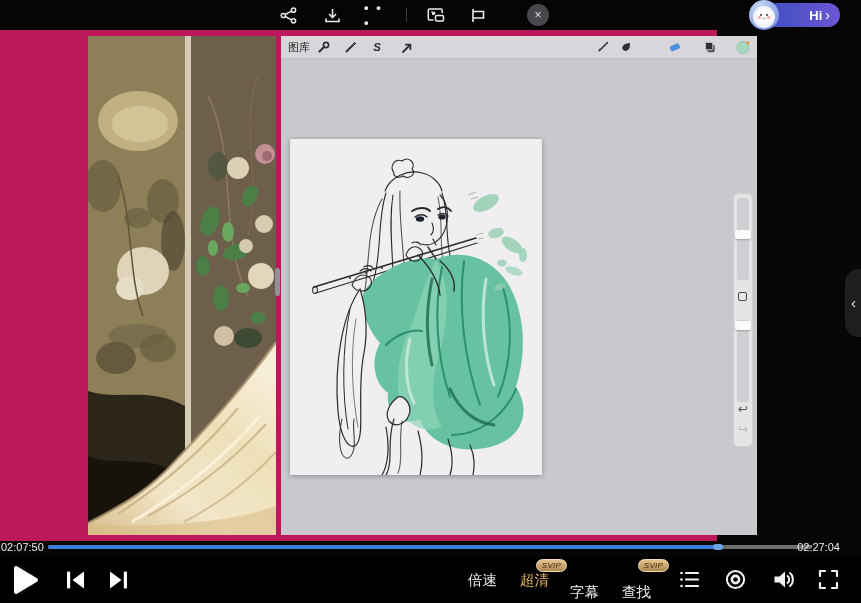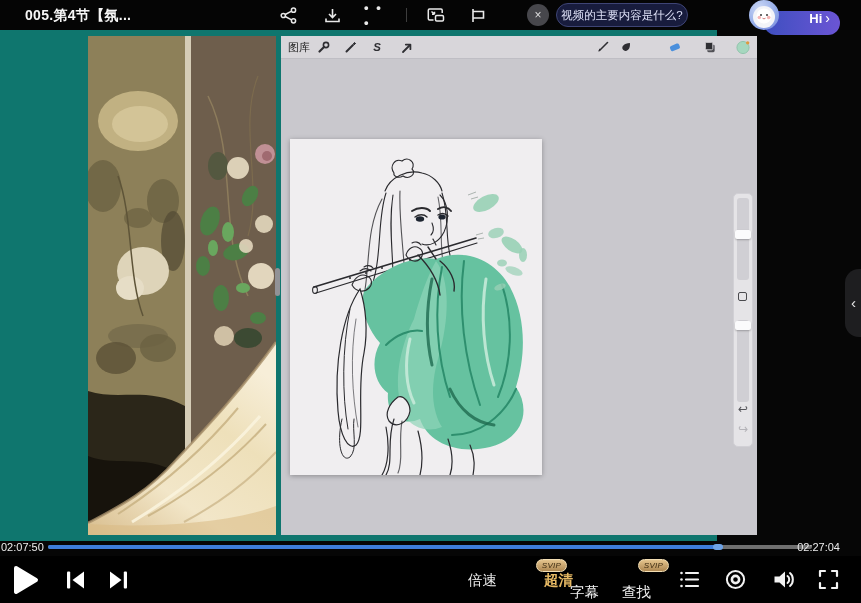--- a/index.html
+++ b/index.html
@@ -7,27 +7,27 @@
            font-family:"Liberation Sans","DejaVu Sans",sans-serif; }
 
   
   .topbar { position:absolute; left:0; top:0; width:861px; height:30px; background:#050505; z-index:5; }
   .vp-title { position:absolute; left:25px; top:0; line-height:30px; color:#f5f5f5; font-size:14px; font-weight:bold; letter-spacing:.3px; white-space:nowrap; }
   .tb-icon { position:absolute; top:3px; width:24px; height:24px; display:flex; align-items:center; justify-content:center; color:#e9e9e9; }
   .tb-more { font-size:13px; letter-spacing:2px; font-weight:bold; padding-bottom:6px; }
   .tb-divider { position:absolute; left:406px; top:8px; width:1px; height:14px; background:#3d3d3d; }
   .x-close { position:absolute; left:527px; top:4px; width:22px; height:22px; border-radius:50%; background:#47474c; color:#dcdcdc; font-size:12px; display:flex; align-items:center; justify-content:center; }
   .q-pill { position:absolute; left:556px; top:3px; width:132px; height:24px; border-radius:13px; background:#181c3d; border:1px solid #3e4475; color:#dfe2f8; font-size:11.5px; display:flex; align-items:center; justify-content:center; box-sizing:border-box; white-space:nowrap; }
-  .hi-pill { position:absolute; left:764px; top:3px; width:76px; height:24px; border-radius:12px; background:linear-gradient(90deg,#3e4fc0,#6b55d4); color:#fff; font-size:13px; font-weight:bold; display:flex; align-items:flex-start; justify-content:flex-end; padding-right:10px; box-sizing:border-box; z-index:2;margin-top:8px; }
+  .hi-pill { position:absolute; left:764px; top:3px; width:76px; height:24px; border-radius:12px; background:linear-gradient(90deg,#3e4fc0,#6b55d4); color:#fff; font-size:13px; font-weight:bold; display:flex; align-items:center; justify-content:flex-end; padding-right:10px; box-sizing:border-box; z-index:2; }
   .hi-pill .chev { margin-left:3px; font-weight:normal; font-size:14px; line-height:1; }
   .avatar { position:absolute; left:749px; top:0; width:30px; height:30px; border-radius:50%;
             background:radial-gradient(circle at 35% 28%, #ccd8f5, #8fa8e8 62%, #6f79d8); z-index:3; overflow:hidden; }
 
   
-  .video-area { position:absolute; left:0; top:30px; width:717px; height:511px; background:#0f766e; }
+  .video-area { position:absolute; left:0; top:30px; width:717px; height:511px; background:#be185d; }
   .photo { position:absolute; left:88px; top:6px; width:188px; height:499px; }
   .divider-handle { position:absolute; left:275px; top:238px; width:5px; height:28px; background:#929296; border-radius:3px; }
   .procreate { position:absolute; left:281px; top:6px; width:476px; height:499px; background:#c9c8cd; }
   .pc-toolbar { position:absolute; left:0; top:0; right:0; height:22px; background:#d8d6da; border-bottom:1px solid #bfbec4; }
   .pc-gallery { position:absolute; left:7px; top:0; line-height:22px; font-size:11px; color:#222; }
   .pc-tool { position:absolute; top:4px; width:14px; height:14px; color:#2f2f33; display:flex; align-items:center; justify-content:center; }
   .pc-sel { font-size:11.5px; font-style:italic; font-weight:bold; color:#2f2f33; }
   .pc-canvas { position:absolute; left:9px; top:103px; width:252px; height:336px; background:#f0eef0; box-shadow:0 1px 5px rgba(0,0,0,.3); }
   .pc-sidebar { position:absolute; left:452px; top:157px; width:20px; height:254px; background:#e5e4e7; border:1px solid #d1d0d5; border-radius:5px; box-sizing:border-box; }
   .sb-track { position:absolute; left:3px; width:12px; height:82px; background:#d0cfd4; border-radius:3px; }
@@ -53,21 +53,20 @@
           background:linear-gradient(180deg,#e5c48d,#ae8852); border:1px solid #f2ddb2; box-sizing:border-box;
           color:#3c2a10; font-size:8px; font-weight:normal; font-style:italic; letter-spacing:.3px;
           display:flex; align-items:center; justify-content:center; z-index:2; }
 </style>
 </head>
 <body>
 
 <div class="stage">
 
   <div class="topbar">
-    <div class="vp-title">005.第4节【氛...</div>
 
     <div class="tb-icon" style="left:276px">
       <svg width="17" height="17" viewBox="0 0 17 17" fill="none" stroke="currentColor" stroke-width="1.5">
         <circle cx="13.5" cy="3.2" r="2.1"></circle>
           <circle cx="3.3" cy="8.5" r="2.1"></circle>
           <circle cx="13.5" cy="13.8" r="2.1"></circle>
         <path d="M5.2 7.5 L11.6 4.1 M5.2 9.5 L11.6 12.9"></path>
       </svg>
     </div>
     <div class="tb-icon" style="left:320px">
@@ -86,21 +85,20 @@
       </svg>
     </div>
     <div class="tb-icon" style="left:466px">
       <svg width="16" height="17" viewBox="0 0 16 17" fill="none" stroke="currentColor" stroke-width="1.6">
         <path d="M3 2 V15"></path>
           <path d="M3 4.5 H13.5 V11 H3"></path>
       </svg>
     </div>
 
     <div class="x-close">×</div>
-    <div class="q-pill">视频的主要内容是什么?</div>
 
     <div class="hi-pill">
       <span>Hi</span>
       <span class="chev">›</span>
     </div>
     <div class="avatar">
       <svg width="30" height="30" viewBox="0 0 30 30">
         <circle cx="15" cy="17" r="11" fill="#f3f4f8"></circle>
         <circle cx="15" cy="16" r="7.5" fill="#ffffff"></circle>
         <circle cx="12" cy="15" r="1" fill="#3a3a3a"></circle>
@@ -364,21 +362,21 @@
     </div>
     <div class="cb-btn" style="left: 107px; top: 13px; position: absolute;">
       <svg width="24" height="22" viewBox="0 0 24 22">
         <path d="M3,2.5 L14.5,11 L3,19.5 Z" fill="#fff"></path>
         <rect x="16.8" y="2.5" width="3.2" height="17" fill="#fff" rx="1"></rect>
       </svg>
     </div>
 
     <div class="cb-label" style="left:468px; top:15px; position:absolute;">倍速</div>
     <div class="svip" style="left: 536px; top: 3px; position: absolute;">SVIP</div>
-    <div class="cb-label gold" style="left: 544px; top: 15px; position: absolute; font-weight: bold;">超清</div>
+    <div class="cb-label gold" style="left: 520px; top: 15px; position: absolute;">超清</div>
     <div class="cb-label" style="left: 570px; top: 27px; position: absolute;">字幕</div>
     <div class="svip" style="left: 638px; top: 3px; position: absolute;">SVIP</div>
     <div class="cb-label" style="left: 622px; top: 27px; position: absolute;">查找</div>
 
     <div class="cb-btn" style="left: 678px; top: 12px; position: absolute;">
       <svg width="23" height="23" viewBox="0 0 23 23" stroke="#f2f2f2" stroke-width="2.2" stroke-linecap="round">
         <circle cx="3.5" cy="5" r="1.3" fill="#f2f2f2" stroke="none"></circle>
         <circle cx="3.5" cy="11.5" r="1.3" fill="#f2f2f2" stroke="none"></circle>
         <circle cx="3.5" cy="18" r="1.3" fill="#f2f2f2" stroke="none"></circle>
         <path d="M8 5 H20 M8 11.5 H20 M8 18 H20" fill="none"></path>

